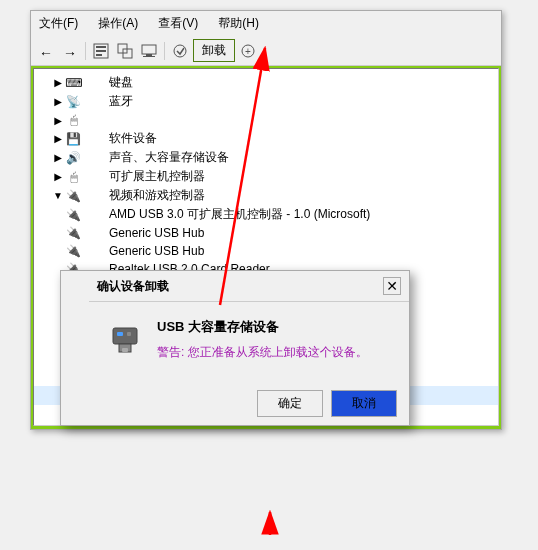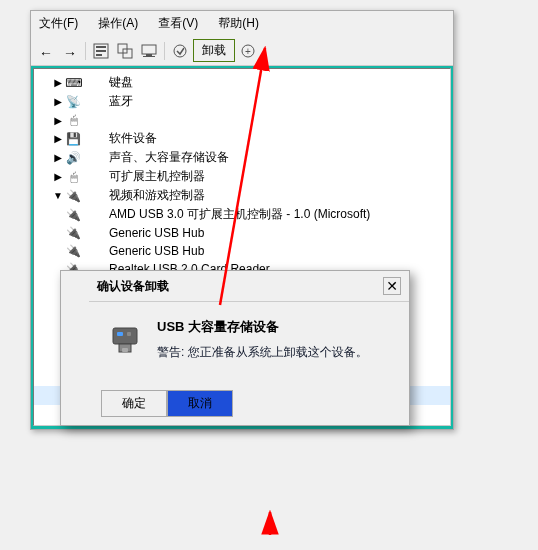--- a/index.html
+++ b/index.html
@@ -8,23 +8,23 @@
       height: 550px;
       background: #f0f0f0;
       font-family: 'SimSun', '宋体', sans-serif;
       font-size: 12px;
       overflow: hidden;
       position: relative;
     }
 
     
     .main-window {
-      width: 424px;
+      width: 472px;
       height: 420px;
-      background: #14b8a6;
+      background: #84cc16;
       border: 1px solid #aaa;
       position: absolute;
       top: 10px;
       left: 30px;
       box-shadow: 2px 2px 6px rgba(0,0,0,0.3);
     }
 
     
     .menu-bar {
       background: #f0f0f0;
@@ -162,25 +162,27 @@
     .dialog-content {
       font-size: 12px;
     }
     .dialog-device-name {
       font-weight: bold;
       margin-bottom: 8px;
       font-size: 13px;
     }
     .dialog-warning {
       font-size: 12px;
-      color: #0f172a;
+      color: #a21caf;
     }
     .dialog-footer {
       padding: 8px 12px;
       display: flex;
+      justify-content: flex-end;
+      gap: 8px;
     }
     .dialog-btn {
       padding: 4px 20px;
       border: 1px solid #aaa;
       background: #1d4ed8;
       cursor: pointer;
       font-size: 12px;
       min-width: 60px;
     }
     .dialog-btn.primary {

